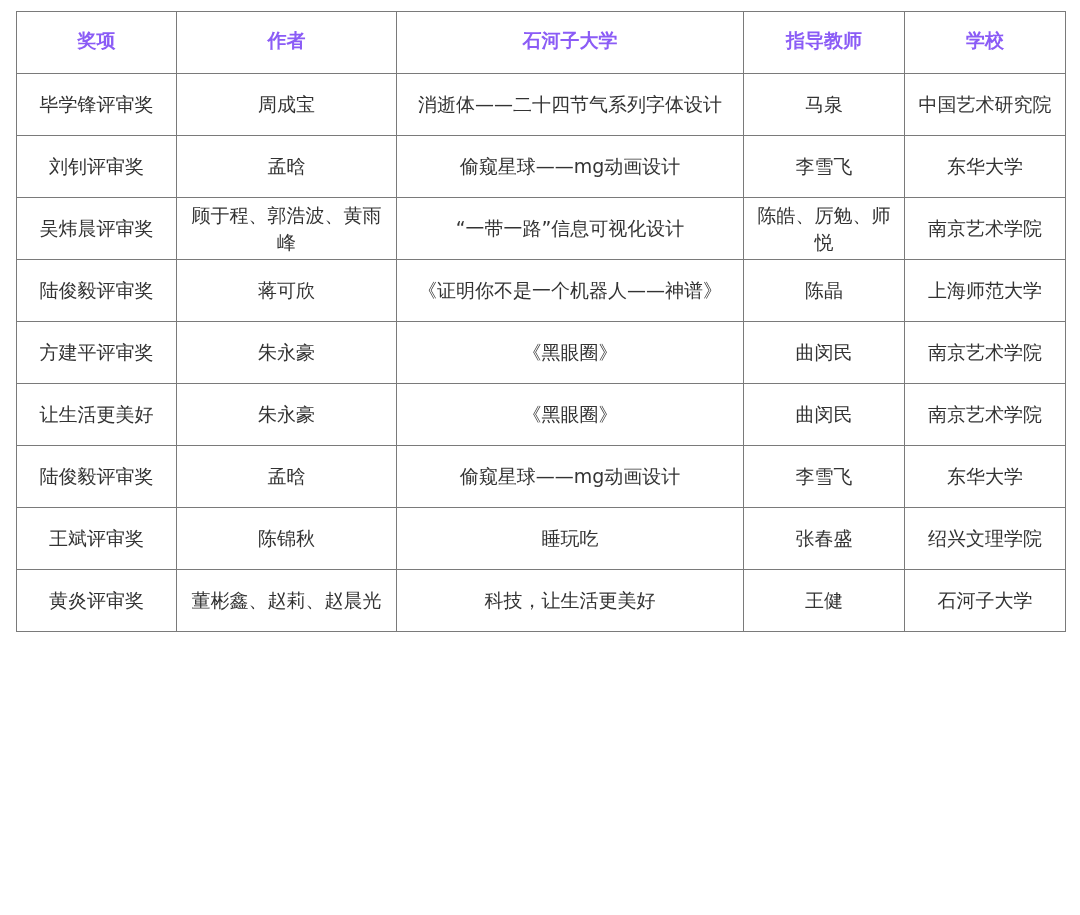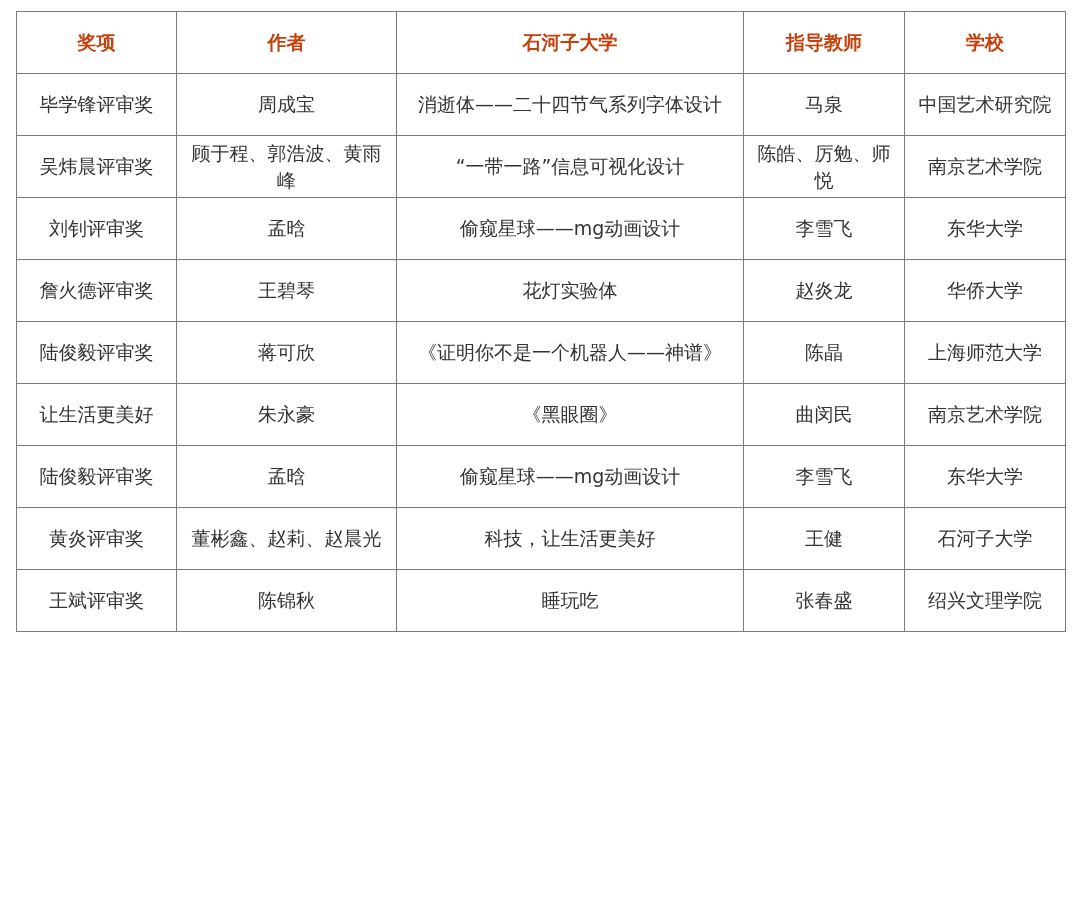--- a/index.html
+++ b/index.html
@@ -28,22 +28,23 @@
       border: 1.5px solid #7a7a7a;
       text-align: center;
       vertical-align: middle;
       padding: 0 6px;
       font-size: 19px;
       line-height: 27px;
       word-break: break-all;
     }
     .award-table th {
       font-weight: bold;
-      color: #c2410c;
+      color: #8b5cf6;
       height: 61px;
+      font-family: Liberation Mono, monospace;
     }
     .award-table td {
       height: 61px;
       color: #333333;
     }
     col.c1 { width: 160px; }
     col.c2 { width: 220px; }
     col.c3 { width: 347px; }
     col.c4 { width: 161px; }
     col.c5 { width: 161px; }
@@ -71,69 +72,69 @@
   <tbody>
 
     <tr>
       <td>毕学锋评审奖</td>
       <td>周成宝</td>
       <td>消逝体——二十四节气系列字体设计</td>
       <td>马泉</td>
       <td>中国艺术研究院</td>
     </tr>
     <tr>
+      <td>刘钊评审奖</td>
+      <td>孟晗</td>
+      <td>偷窥星球——mg动画设计</td>
+      <td>李雪飞</td>
+      <td>东华大学</td>
+    </tr>
+    <tr>
       <td>吴炜晨评审奖</td>
       <td>顾于程、郭浩波、黄雨峰</td>
       <td>“一带一路”信息可视化设计</td>
       <td>陈皓、厉勉、师悦</td>
       <td>南京艺术学院</td>
     </tr>
     <tr>
-      <td>刘钊评审奖</td>
-      <td>孟晗</td>
-      <td>偷窥星球——mg动画设计</td>
-      <td>李雪飞</td>
-      <td>东华大学</td>
-    </tr>
-    <tr>
-      <td>詹火德评审奖</td>
-      <td>王碧琴</td>
-      <td>花灯实验体</td>
-      <td>赵炎龙</td>
-      <td>华侨大学</td>
-    </tr>
-    <tr>
       <td>陆俊毅评审奖</td>
       <td>蒋可欣</td>
       <td>《证明你不是一个机器人——神谱》</td>
       <td>陈晶</td>
       <td>上海师范大学</td>
+    </tr>
+    <tr>
+      <td>方建平评审奖</td>
+      <td>朱永豪</td>
+      <td>《黑眼圈》</td>
+      <td>曲闵民</td>
+      <td>南京艺术学院</td>
     </tr>
     <tr>
       <td>让生活更美好</td>
       <td>朱永豪</td>
       <td>《黑眼圈》</td>
       <td>曲闵民</td>
       <td>南京艺术学院</td>
     </tr>
     <tr>
       <td>陆俊毅评审奖</td>
       <td>孟晗</td>
       <td>偷窥星球——mg动画设计</td>
       <td>李雪飞</td>
       <td>东华大学</td>
     </tr>
     <tr>
+      <td>王斌评审奖</td>
+      <td>陈锦秋</td>
+      <td>睡玩吃</td>
+      <td>张春盛</td>
+      <td>绍兴文理学院</td>
+    </tr>
+    <tr>
       <td>黄炎评审奖</td>
       <td>董彬鑫、赵莉、赵晨光</td>
       <td>科技，让生活更美好</td>
       <td>王健</td>
       <td>石河子大学</td>
     </tr>
-    <tr>
-      <td>王斌评审奖</td>
-      <td>陈锦秋</td>
-      <td>睡玩吃</td>
-      <td>张春盛</td>
-      <td>绍兴文理学院</td>
-    </tr>
   </tbody>
 </table>
 
 </body></html>

